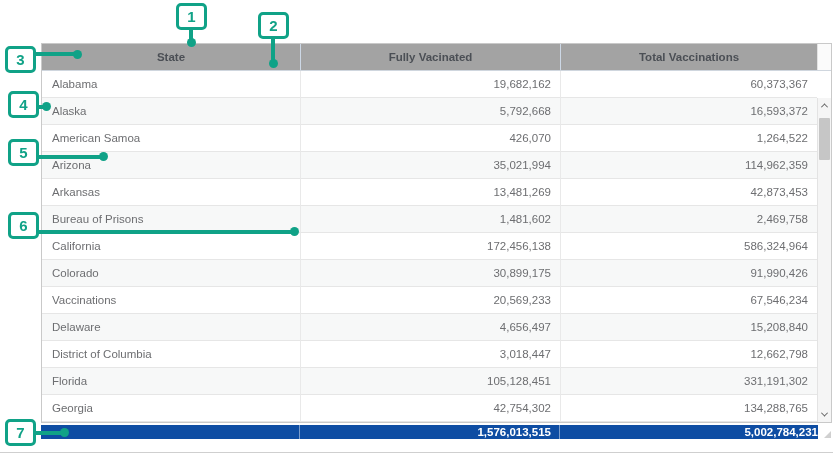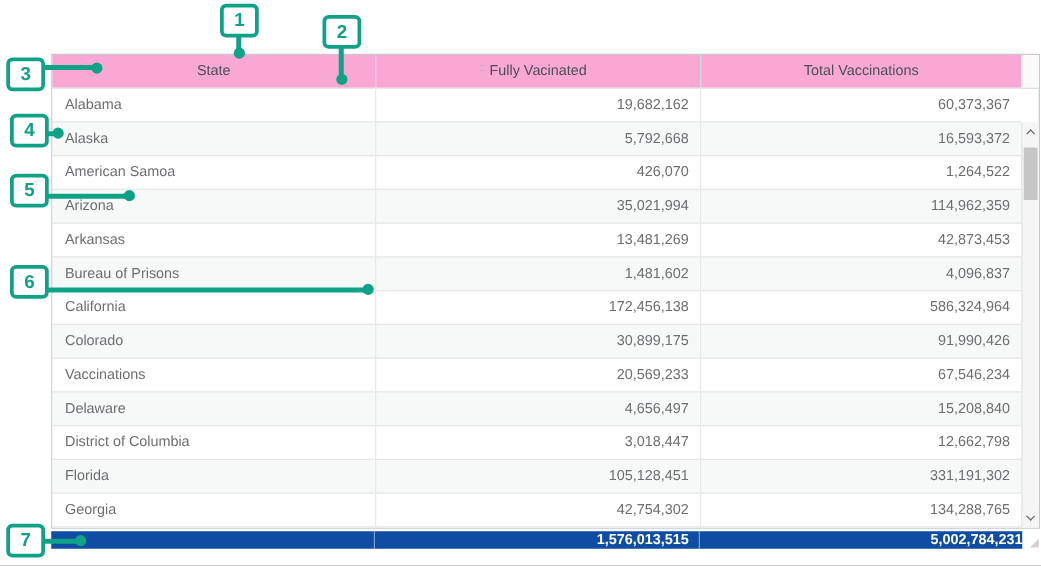--- a/index.html
+++ b/index.html
@@ -4,21 +4,21 @@
 <style>
   * { margin:0; padding:0; box-sizing:border-box; }
   html,body { background:#fff; }
   body { font-family:"Liberation Sans", sans-serif; }
   .stage { position:relative; width:833px; height:453px; background:#fff; overflow:hidden; }
   .stage-bottom-edge { position:absolute; left:0; bottom:0; width:100%; height:1px; background:#cfcfcf; }
 
   
   .table-outer { position:absolute; left:41px; top:43px; width:791px; border:1px solid #c9c9c9; background:#fff; }
   .thead { display:flex; height:27px; border-bottom:1px solid #cfd6de; }
-  .th { background:#f9a8d4; color:#4b4f55; font-size:11.5px; font-weight:normal;
+  .th { background:#a3a3a3; color:#4b4f55; font-size:11.5px; font-weight:bold;
         display:flex; align-items:center; justify-content:center; border-right:1px solid #cdd8e6; }
   .th.c1 { width:259px; } .th.c2 { width:260px; } .th.c3 { width:256px; border-right:none; }
   .th-gutter { width:14px; background:#fbfbfb; border-left:1px solid #e3e3e3; }
 
   .tbody { position:relative; }
   .trow { display:flex; height:27px; width:775px; background:#fff; }
   .trow.alt { background:#f7f8f8; }
   .td { font-size:11.5px; color:#6d6e71; display:flex; align-items:center;
         border-bottom:1px solid #e6e6e6; border-right:1px solid #e9e9e9; height:27px; }
   .td.c1 { width:259px; padding-left:10px; }
@@ -89,21 +89,21 @@
       <div class="td c3">114,962,359</div>
     </div>
         <div class="trow">
       <div class="td c1">Arkansas</div>
       <div class="td c2">13,481,269</div>
       <div class="td c3">42,873,453</div>
     </div>
         <div class="trow alt">
       <div class="td c1">Bureau of Prisons</div>
       <div class="td c2">1,481,602</div>
-      <div class="td c3">4,096,837</div>
+      <div class="td c3">2,469,758</div>
     </div>
         <div class="trow">
       <div class="td c1">California</div>
       <div class="td c2">172,456,138</div>
       <div class="td c3">586,324,964</div>
     </div>
         <div class="trow alt">
       <div class="td c1">Colorado</div>
       <div class="td c2">30,899,175</div>
       <div class="td c3">91,990,426</div>

